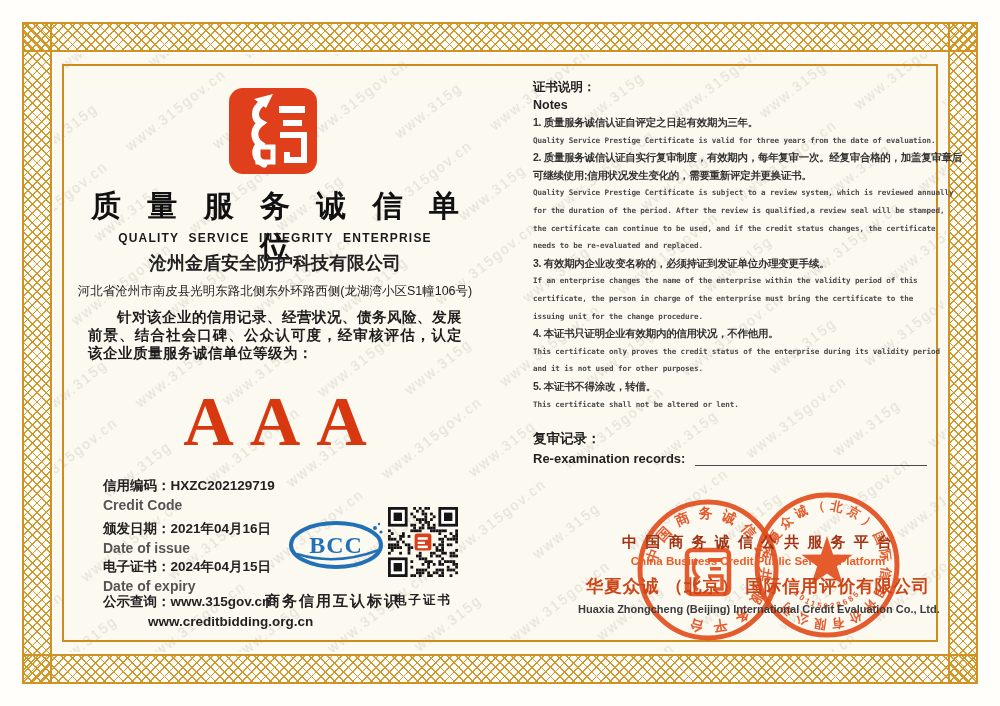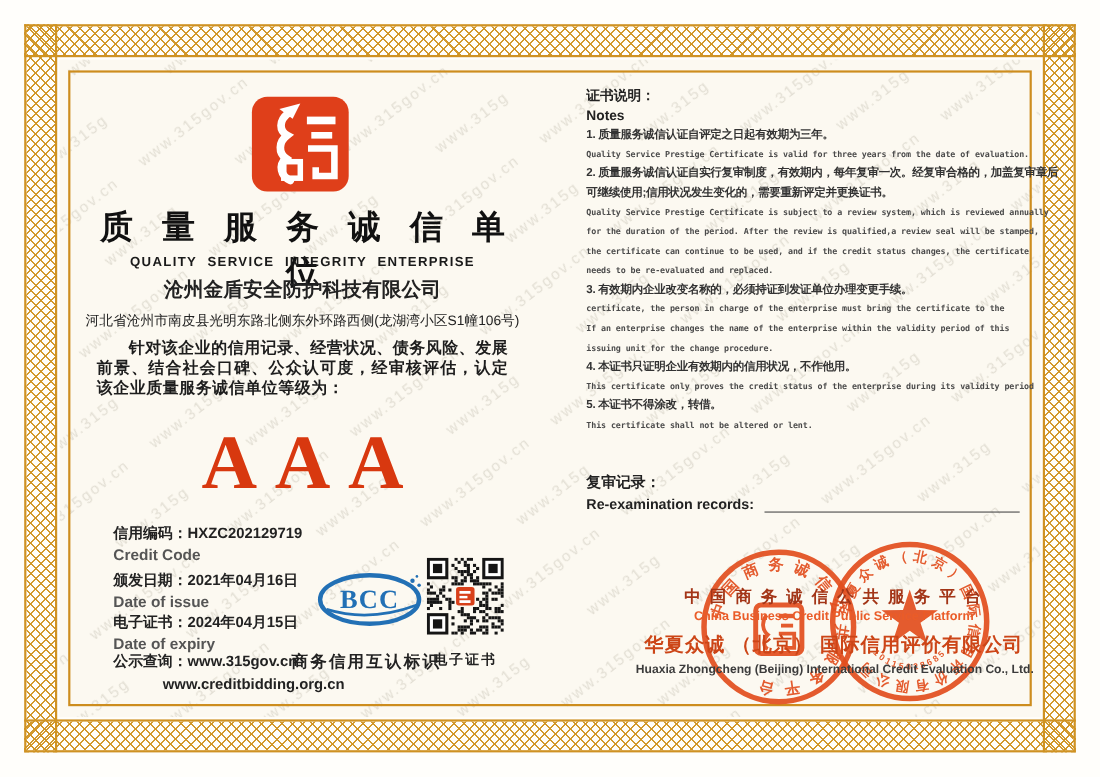--- a/index.html
+++ b/index.html
@@ -331,25 +331,26 @@
       <div>
           <div class="nl cn">1. 质量服务诚信认证自评定之日起有效期为三年。</div>
           <div class="nl en">Quality Service Prestige Certificate is valid for three years from the date of evaluation.</div>
           <div class="nl cn">2. 质量服务诚信认证自实行复审制度，有效期内，每年复审一次。经复审合格的，加盖复审章后</div>
           <div class="nl cn">可继续使用;信用状况发生变化的，需要重新评定并更换证书。</div>
           <div class="nl en">Quality Service Prestige Certificate is subject to a review system, which is reviewed annually</div>
           <div class="nl en">for the duration of the period. After the review is qualified,a review seal will be stamped,</div>
           <div class="nl en">the certificate can continue to be used, and if the credit status changes, the certificate</div>
           <div class="nl en">needs to be re-evaluated and replaced.</div>
           <div class="nl cn">3. 有效期内企业改变名称的，必须持证到发证单位办理变更手续。</div>
+          <div class="nl en">If an enterprise changes the name of the enterprise within the validity period of this</div>
           <div class="nl en">certificate, the person in charge of the enterprise must bring the certificate to the</div>
-          <div class="nl en">If an enterprise changes the name of the enterprise within the validity period of this</div>
           <div class="nl en">issuing unit for the change procedure.</div>
           <div class="nl cn">4. 本证书只证明企业有效期内的信用状况，不作他用。</div>
           <div class="nl en">This certificate only proves the credit status of the enterprise during its validity period</div>
+          <div class="nl en">and it is not used for other purposes.</div>
           <div class="nl cn">5. 本证书不得涂改，转借。</div>
           <div class="nl en">This certificate shall not be altered or lent.</div>
         </div>
     </div>
 
     <div class="review">
       <div class="review-cn">复审记录：</div>
       <div class="review-row">
         <span class="review-en">Re-examination records:</span>
         <span class="uline"></span>

